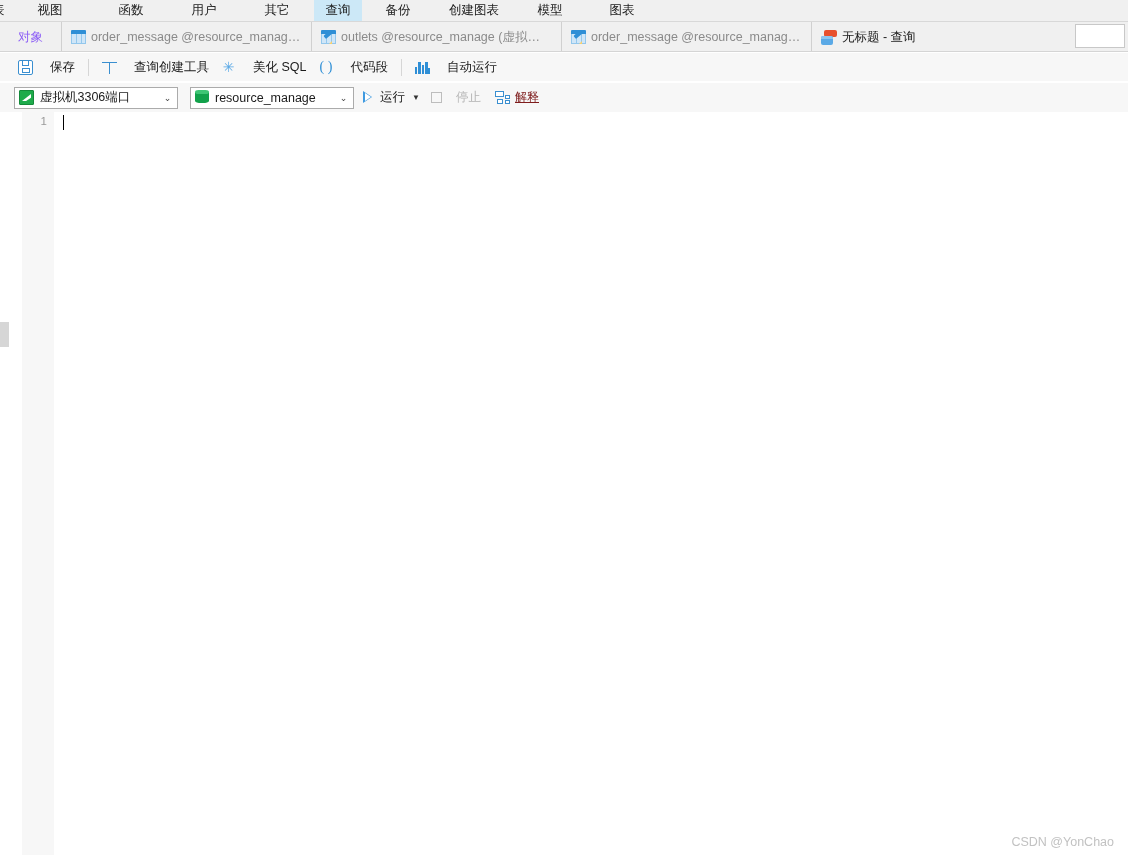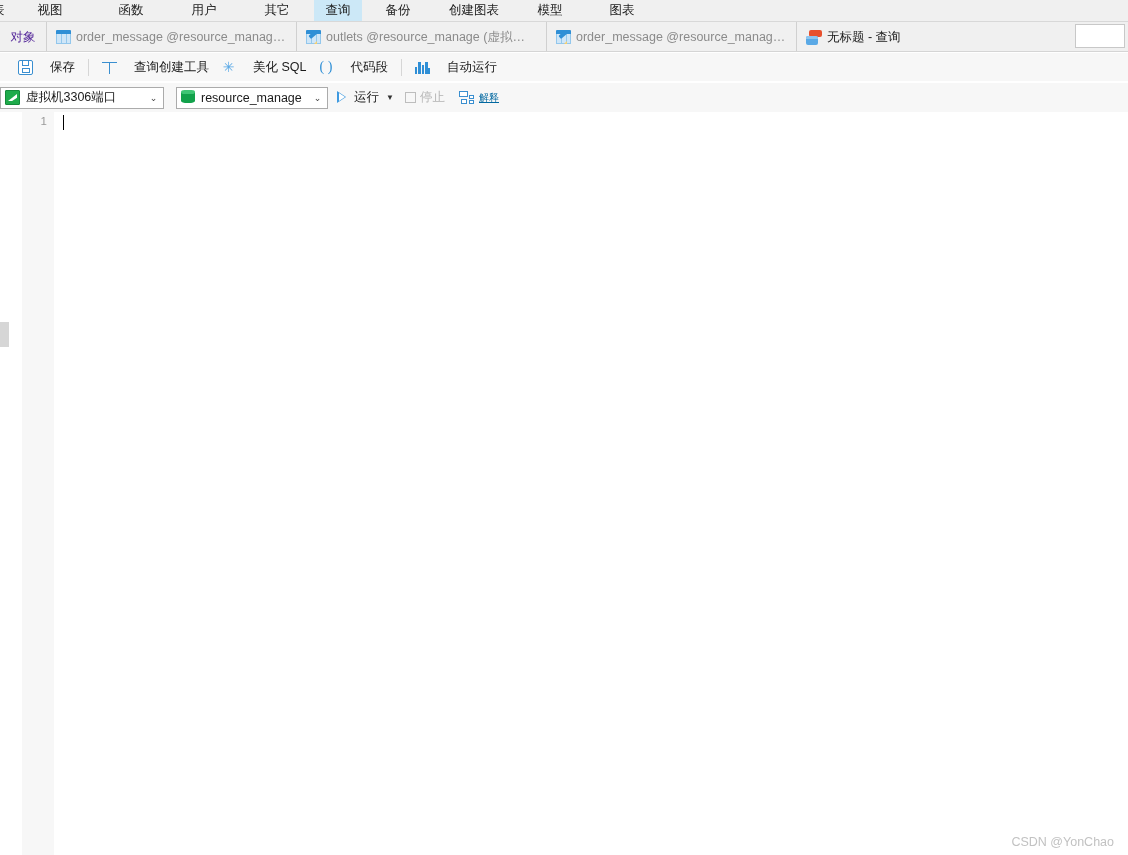--- a/index.html
+++ b/index.html
@@ -71,23 +71,23 @@
     position: absolute;
     left: 0; bottom: 0;
     width: 1128px;
     height: 1px;
     background: #d5d5d5;
   }
   .obj-tab {
     display: flex;
     align-items: center;
     justify-content: center;
-    width: 47px;
-    font-size: 12.5px;
-    color: #4c1d95;
+    width: 62px;
+    font-size: 12.5px;
+    color: #8b5cf6;
     border-right: 1px solid #d0d0d0;
     box-sizing: border-box;
     cursor: default;
   }
   .doc-tab {
     display: flex;
     align-items: center;
     gap: 5px;
     padding: 0 9px;
     border-right: 1px solid #d0d0d0;
@@ -182,50 +182,51 @@
   
   .toolbar2 {
     position: absolute;
     left: 0; top: 83px;
     width: 1128px;
     height: 29px;
     background: #f7f7f7;
     display: flex;
     align-items: center;
     box-sizing: border-box;
+    padding-left: 14px;
   }
   .combo {
     display: flex;
     align-items: center;
     height: 22px;
     background: #ffffff;
     border: 1px solid #ababab;
     box-sizing: border-box;
     padding: 0 0 0 4px;
     cursor: default;
   }
   .combo .cbl { flex: 1 1 auto; padding: 0 6px; font-size: 12.5px; color: #1b1b1b; white-space: nowrap; overflow: hidden; }
   .combo .cbarrow { width: 19px; height: 20px; display: flex; align-items: center; justify-content: center; color: #444; font-size: 9px; }
   .combo-conn { width: 164px; }
-  .combo-db { width: 152px; margin-left: 12px; }
+  .combo-db { width: 164px; margin-left: 12px; }
 
   .ic-conn { width: 15px; height: 15px; background: #1eab4b; border: 1px solid #148a3a; box-sizing: border-box; position: relative; border-radius: 1px; }
   .ic-conn:before { content: ""; position: absolute; left: 2px; top: 3px; width: 9px; height: 7px; background: #ffffff; clip-path: polygon(0% 100%, 100% 0%, 100% 55%, 45% 100%); }
   .ic-db { width: 14px; height: 15px; position: relative; }
   .ic-db:before { content: ""; position: absolute; left: 0; top: 1px; width: 14px; height: 12px; background: #12a14b; border-radius: 45% / 16%; }
   .ic-db:after { content: ""; position: absolute; left: 0; top: 0px; width: 14px; height: 4px; background: #3ec574; border-radius: 50% / 100%; }
 
   .run-btn { display: flex; align-items: center; gap: 5px; padding: 0 4px 0 8px; height: 22px; font-size: 12.5px; color: #1b1b1b; cursor: default; }
   .ic-play-w { width: 13px; height: 13px; position: relative; }
   .ic-play-w:before { content:""; position:absolute; left:1px; top:0px; width:0;height:0; border-left: 9px solid #3f9ae0; border-top: 6.5px solid transparent; border-bottom: 6.5px solid transparent; }
   .ic-play-w:after { content:""; position:absolute; left:2.6px; top:2.2px; width:0;height:0; border-left: 6px solid #ffffff; border-top: 4.3px solid transparent; border-bottom: 4.3px solid transparent; }
   .dd-caret { width: 14px; text-align: center; font-size: 8px; color: #333; }
-  .stop-btn { display: flex; align-items: center; gap: 4px; padding: 0 5px; height: 22px; font-size: 12.5px; color: #b4b4b4; cursor: default; margin-left: 3px; }
+  .stop-btn { display: flex; align-items: center; gap: 14px; padding: 0 5px; height: 22px; font-size: 12.5px; color: #b4b4b4; cursor: default; margin-left: 3px; }
   .ic-stop { width: 11px; height: 11px; border: 1.3px solid #bdbdbd; box-sizing: border-box; }
-  .explain-btn { display: flex; align-items: center; gap: 5px; padding: 0 5px; height: 22px; font-size: 10px; color: #0369a1; cursor: default; margin-left: 4px; text-decoration: underline; }
+  .explain-btn { display: flex; align-items: center; gap: 5px; padding: 0 5px; height: 22px; font-size: 12px; color: #7f1d1d; cursor: default; margin-left: 4px; text-decoration: underline; }
   .ic-explain { width: 15px; height: 14px; position: relative; }
   .ic-explain .eb { position: absolute; border: 1.2px solid #3a8fd0; box-sizing: border-box; background: #fff; }
   .ic-explain .eb:nth-child(1) { left: 0; top: 0; width: 9px; height: 6px; }
   .ic-explain .eb:nth-child(2) { left: 2px; top: 8px; width: 6px; height: 5px; }
   .ic-explain .eb:nth-child(3) { left: 10px; top: 4px; width: 5px; height: 4px; }
   .ic-explain .eb:nth-child(4) { left: 10px; top: 9px; width: 5px; height: 4px; }
 
   
   .editor-wrap {
     position: absolute;

